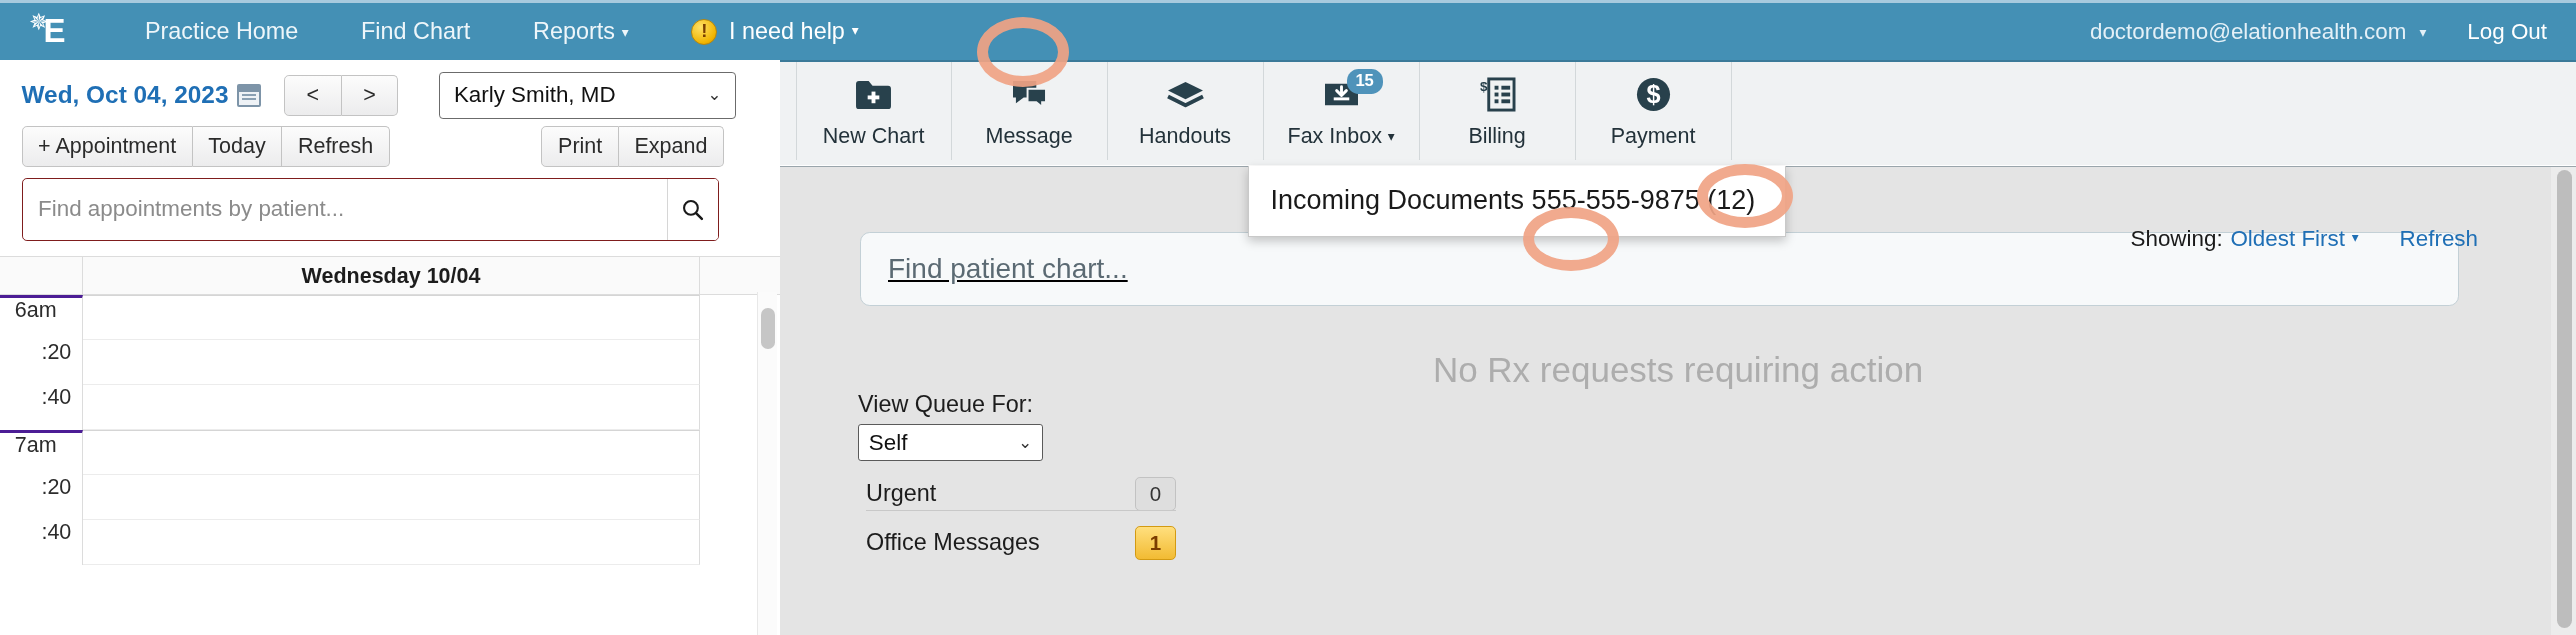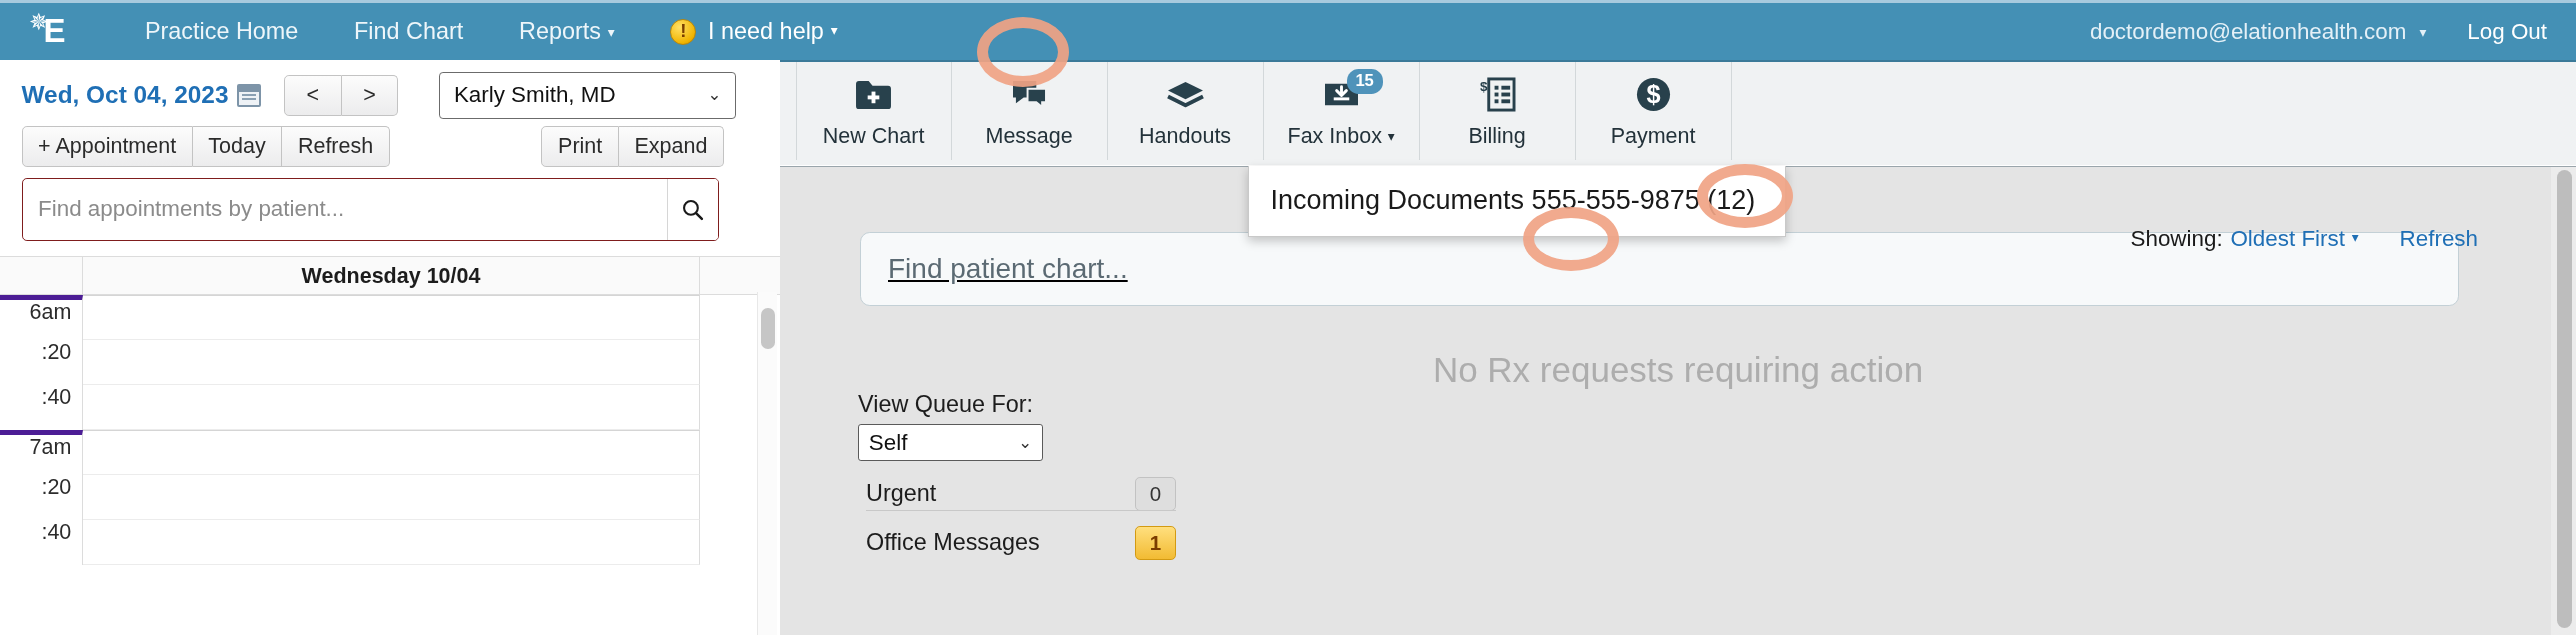--- a/index.html
+++ b/index.html
@@ -28,21 +28,21 @@
     position: relative; left: 3.9px; top: -1px;
   }
   .logo-spark {
     position: absolute; left: 29px; top: 8.8px;
     width: 21.5px; height: 21.5px; color: #ffffff; font-size: 23.4px; line-height: 21.5px;
   }
   .logo-notch {
     position: absolute; left: 29px; top: 57px; width: 55px; height: 15.6px;
     background: #4490b5; border-radius: 0 0 27px 27px;
   }
-  .nav-links { display: flex; align-items: flex-end; gap: 9px; margin-left: 21.5px; }
+  .nav-links { display: flex; align-items: flex-end; gap: 16px; margin-left: 21.5px; }
   .nav-link {
     color: #eef6fa; font-size: 23.4px; padding: 0 23.4px; cursor: pointer;
     white-space: nowrap;
   }
   .nav-caret { font-size: 13.7px; margin-left: 6.8px; position: relative; top: -2px; }
   .help-item { display: flex; align-items: center; padding: 0 23.4px; cursor: pointer; }
   .warn-icon {
     width: 26px; height: 26px; border-radius: 50%;
     background: radial-gradient(circle at 35% 30%, #ffe066, #f0b400 70%, #c98b00);
     border: 1px solid #b8860b;
@@ -130,21 +130,21 @@
   }
   .cal-head .tail { width: 80px; }
   .cal-body { position: relative; height: 322px; overflow: hidden; }
   .slot { display: flex; height: 45px; }
   .slot .lbl {
     width: 83px; text-align: right; padding-right: 10.7px;
     font-size: 21.5px; color: #2c2c2c; border-right: 1px solid #dcdcdc;
     box-sizing: border-box; flex: none;
   }
   .slot .cell { flex: 1; border-bottom: 1px solid #ececec; border-right: 1px solid #dcdcdc; }
-  .slot.hour .lbl { border-top: 5px solid #4c1d95; }
+  .slot.hour .lbl { border-top: 3px solid #4c1d95; text-align: center; }
   .slot.hour .cell { border-top: 1px solid #d5d5d5; }
   .slot .tail { width: 80px; }
   .left-scroll {
     position: absolute; left: 757px; top: 232px; width: 19.5px; height: 404px;
     background: #fbfbfb; border-left: 1px solid #e8e8e8;
   }
   .left-thumb {
     position: absolute; left: 2.9px; top: 15.6px; width: 13.7px; height: 41px;
     background: #c6c6c6; border-radius: 6.8px;
   }

